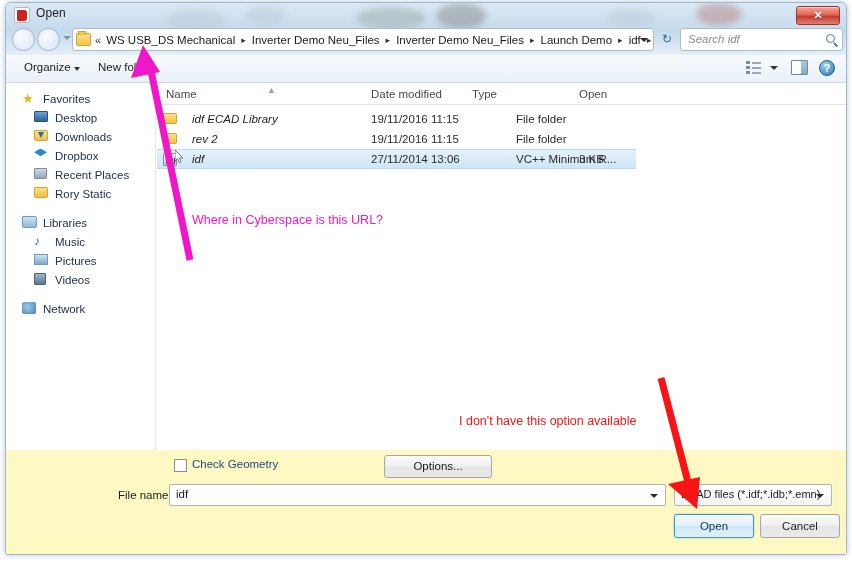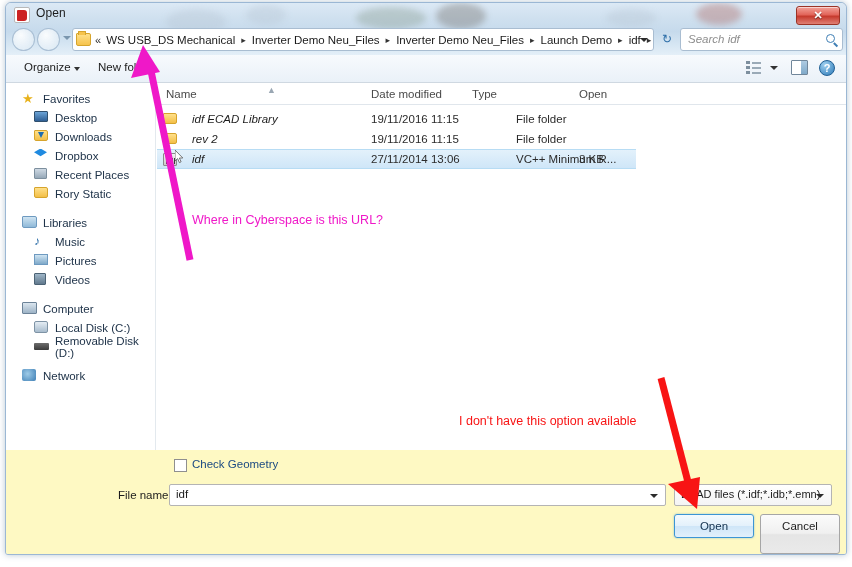--- a/index.html
+++ b/index.html
@@ -490,21 +490,21 @@
     background: linear-gradient(180deg,#f4fafe 0%, #e4f1fb 48%, #cfe6f8 52%, #e2f0fb 100%);
     border: 1px solid #3c95d4;
     border-radius: 3px;
     box-shadow: 0 0 2px rgba(60,149,212,0.6);
     font-size: 11.5px; color: #13314e;
     text-align: center; line-height: 22px;
     cursor: pointer;
   }
   #cancel-button {
     position: absolute; left: 754px; top: 64px;
-    width: 80px; height: 40px;
+    width: 80px; height: 24px;
     background: linear-gradient(180deg,#fbfbfb 0%, #f0f0f0 48%, #e5e5e5 52%, #eaeaea 100%);
     border: 1px solid #a6a6a6;
     border-radius: 3px;
     font-size: 11.5px; color: #1c1c1c;
     text-align: center; line-height: 22px;
     cursor: pointer;
   }
 
   
   #annotations {
@@ -649,40 +649,20 @@
           <span>Pictures</span>
         </div>
         <div class="nav-row child">
           <span class="nav-ico">
               <span class="ico-video" style="display:block;"></span>
             </span>
           <span>Videos</span>
         </div>
       </div>
 
-      <div class="nav-group">
-        <div class="nav-row">
-          <span class="nav-ico">
-              <span class="ico-computer" style="display:block;"></span>
-            </span>
-          <span>Computer</span>
-        </div>
-        <div class="nav-row child">
-          <span class="nav-ico">
-              <span class="ico-disk" style="display:block;"></span>
-            </span>
-          <span>Local Disk (C:)</span>
-        </div>
-        <div class="nav-row child">
-          <span class="nav-ico">
-              <span class="ico-usb" style="display:block;"></span>
-            </span>
-          <span>Removable Disk (D:)</span>
-        </div>
-      </div>
 
       <div class="nav-group">
         <div class="nav-row">
           <span class="nav-ico">
               <span class="ico-network" style="display:block;"></span>
             </span>
           <span>Network</span>
         </div>
       </div>
     </div>
@@ -728,20 +708,21 @@
 
       <svg id="list-cursor" viewBox="0 0 10 15">
         <polygon points="0,0 0,11 2.6,8.6 4.4,12.6 6.1,11.8 4.4,8 7.8,8" fill="#ffffff" stroke="#555555" stroke-width="0.8"></polygon>
       </svg>
     </div>
   </div>
 
   <div id="bottom">
     <div id="checkbox-geometry"></div>
     <div id="checkbox-geometry-label">Check Geometry</div>
+    <div id="options-button">Options...</div>
 
     <div id="filename-label">File name:</div>
     <div id="filename-combo">
       <div id="filename-value">idf</div>
       <div id="filename-arrow"></div>
     </div>
 
     <div id="filetype-combo">
       <div id="filetype-value">ECAD files (*.idf;*.idb;*.emn)</div>
       <div id="filetype-arrow"></div>

